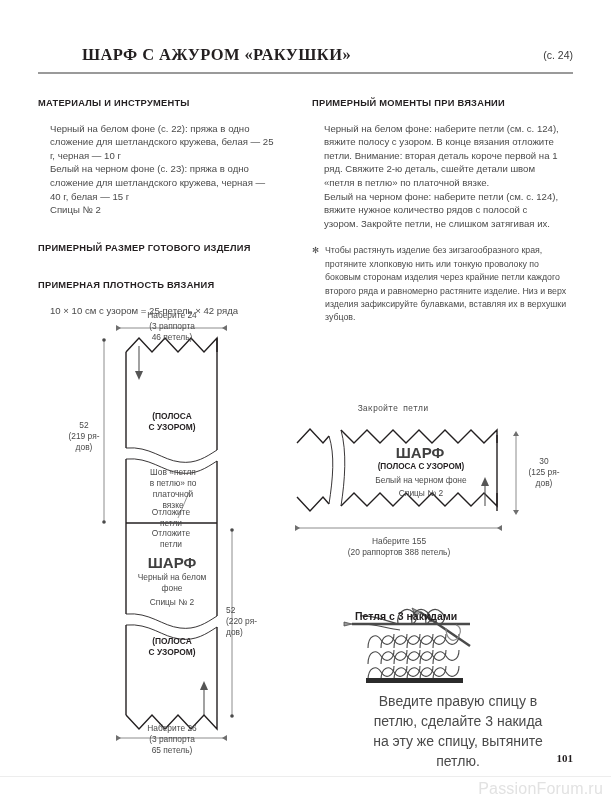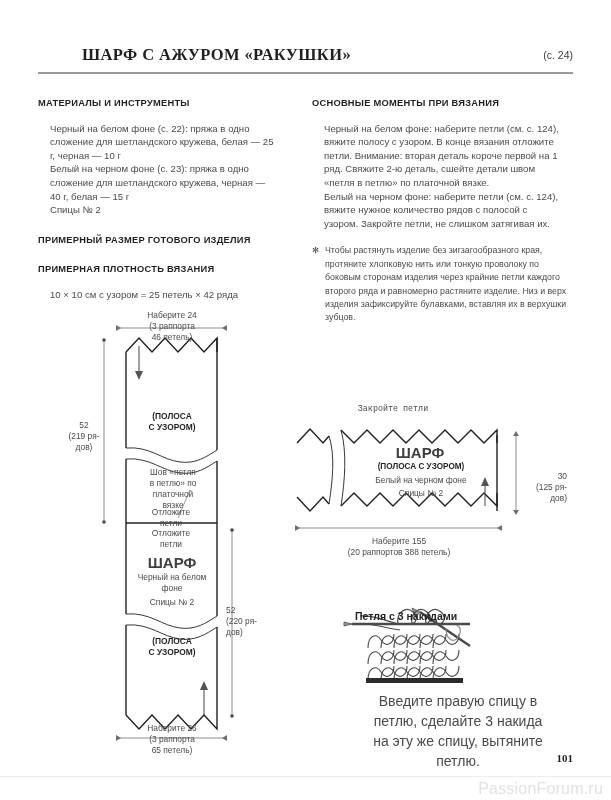--- a/index.html
+++ b/index.html
@@ -54,21 +54,21 @@
   .col-right { position: absolute; left: 312px; top: 98px; width: 262px; }
 
   .sec-head {
     font-size: 9.3px;
     font-weight: bold;
     letter-spacing: 0.25px;
     color: #231f20;
     margin: 0 0 3px 0;
     line-height: 1.25;
   }
-  .sec-head.spaced { margin-top: 18px; }
+  .sec-head.spaced { margin-top: 26px; }
   .body-text {
     font-size: 9.6px;
     line-height: 1.42;
     color: #4a4a4a;
     margin: 12px;
   }
 
   .note {
     position: relative;
     margin-top: 14px;
@@ -171,21 +171,21 @@
 Белый на черном фоне (с. 23): пряжа в одно сложение для шетландского кружева, черная — 40 г, белая — 15 г
 Спицы № 2</div>
 
     <div class="sec-head spaced">ПРИМЕРНЫЙ РАЗМЕР ГОТОВОГО ИЗДЕЛИЯ</div>
 
     <div class="sec-head spaced">ПРИМЕРНАЯ ПЛОТНОСТЬ ВЯЗАНИЯ</div>
     <div class="body-text" style="white-space:pre-line">10 × 10 см с узором = 25 петель × 42 ряда</div>
   </div>
 
   <div class="col-right">
-    <div class="sec-head">ОСНОВНЫЕ МОМЕНТЫ ПРИ ВЯЗАНИЯ</div>
+    <div class="sec-head">ПРИМЕРНЫЙ МОМЕНТЫ ПРИ ВЯЗАНИИ</div>
     <div class="body-text" style="white-space:pre-line">Черный на белом фоне: наберите петли (см. с. 124), вяжите полосу с узором. В конце вязания отложите петли. Внимание: вторая деталь короче первой на 1 ряд. Свяжите 2-ю деталь, сшейте детали швом «петля в петлю» по платочной вязке.
 Белый на черном фоне: наберите петли (см. с. 124), вяжите нужное количество рядов с полосой с узором. Закройте петли, не слишком затягивая их.</div>
 
     <div class="note">
       <span class="note-mark">✻</span>
       <span>Чтобы растянуть изделие без зигзагообразного края, протяните хлопковую нить или тонкую проволоку по боковым сторонам изделия через крайние петли каждого второго ряда и равномерно растяните изделие. Низ и верх изделия зафиксируйте булавками, вставляя их в верхушки зубцов.</span>
     </div>
   </div>
 
   <svg class="diagram" width="611" height="800" viewBox="0 0 611 800">
@@ -356,21 +356,21 @@
   <div class="dlabel" style="left:333px; top:404px; width:120px;font-family:Liberation Mono, monospace;">Закройте петли</div>
 
   <div class="dlabel big" style="left:355px; top:443px; width:130px;">ШАРФ</div>
 
   <div class="dlabel bold" style="left:348px; top:462px; width:146px; font-size:8.2px;">(ПОЛОСА С УЗОРОМ)</div>
 
   <div class="dlabel" style="left:348px; top:475px; width:146px;">Белый на черном фоне</div>
 
   <div class="dlabel" style="left:348px; top:488px; width:146px;">Спицы № 2</div>
 
-  <div class="dlabel" style="left:521px; top:471px; width:46px; text-align:right;">30
+  <div class="dlabel" style="left:521px; top:456px; width:46px; text-align:center;">30
 (125 ря-
 дов)</div>
 
   <div class="dlabel" style="left:326px; top:536px; width:146px;">Наберите 155
 (20 раппортов 388 петель)</div>
 
   <div class="fig-title">Петля с 3 накидами</div>
   <div class="fig-caption">Введите правую спицу в петлю, сделайте 3 накида на эту же спицу, вытяните петлю.</div>
 
   <div class="edge-rule"></div>

